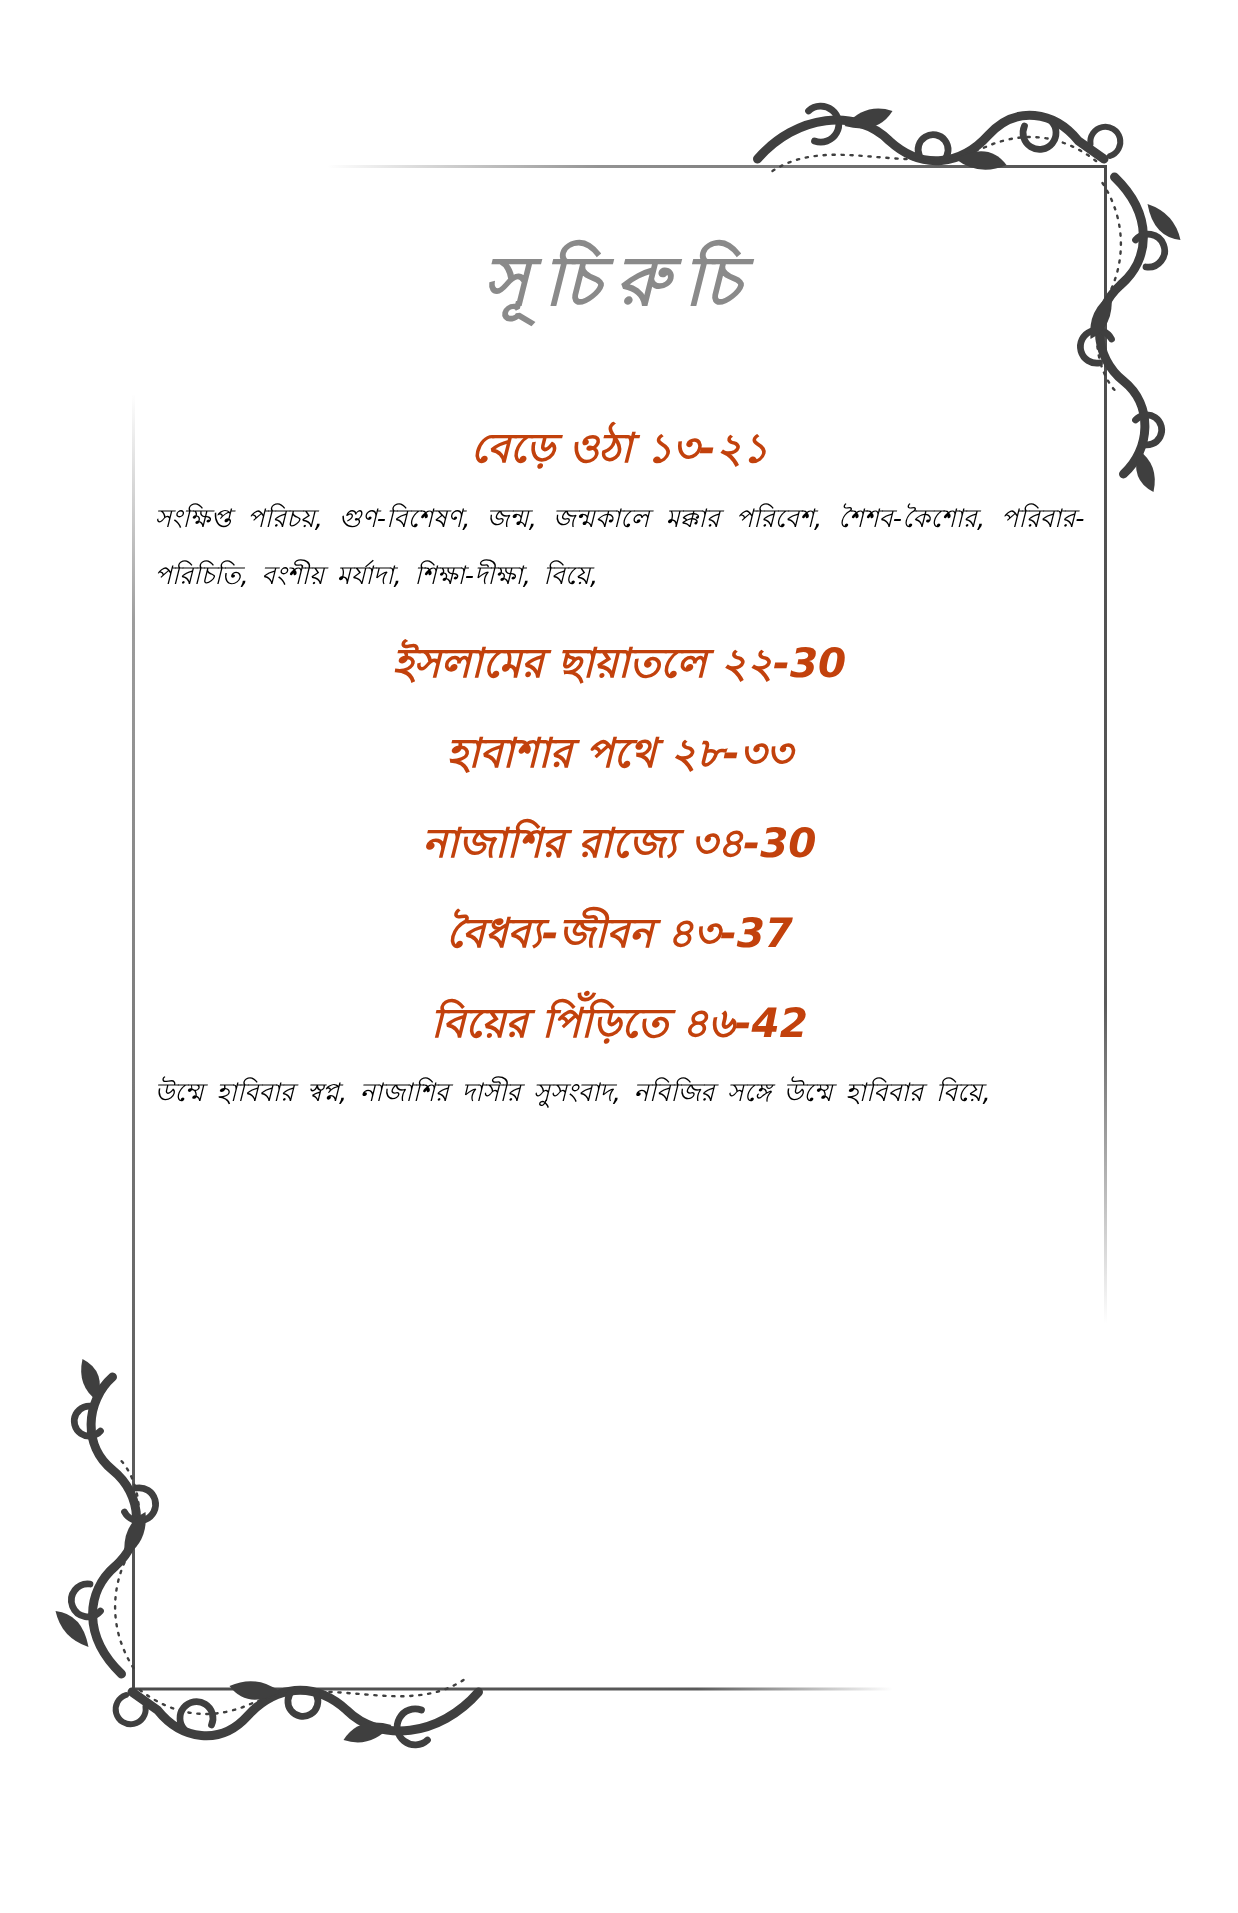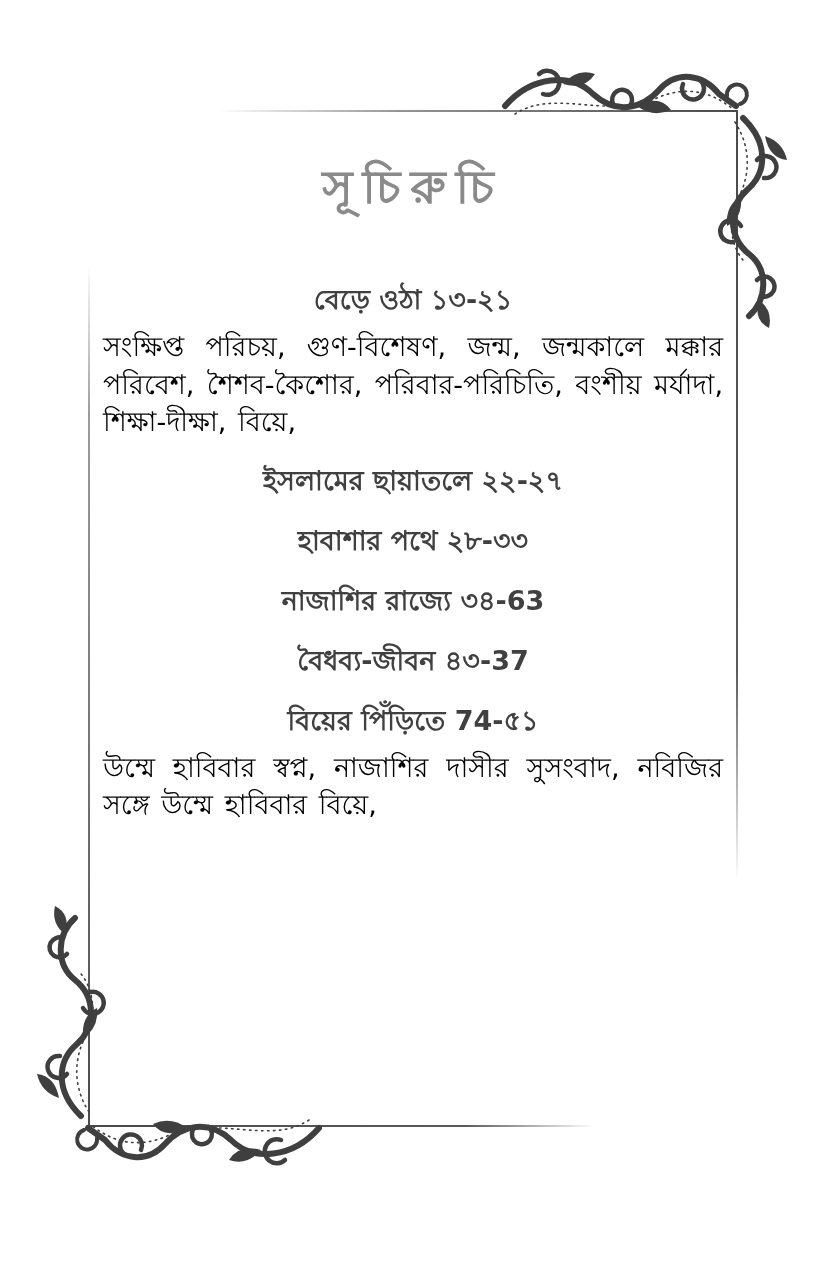--- a/index.html
+++ b/index.html
@@ -1,21 +1,21 @@
 <!DOCTYPE html>
 <html><head>
 <meta charset="utf-8">
 <style>
   html,body{margin:0;padding:0;background:#ffffff;}
   body{
     width:825px;height:1275px;position:relative;overflow:hidden;
     font-family:"DejaVu Sans","Liberation Sans",sans-serif;
     color:#000;
   }
-  .page{position:absolute;inset:0;}
+  .page{position:absolute;inset:0;font-style:italic;}
   
   .frame-line{position:absolute;pointer-events:none;}
   .frame-top{
     left:88px;top:110px;width:650px;height:2px;
     background:linear-gradient(to right, rgba(90,90,90,0) 0%, rgba(90,90,90,0) 20%,
                rgba(90,90,90,.65) 48%, #4a4a4a 100%);
   }
   .frame-right{
     left:736px;top:110px;width:2px;height:1016px;
     background:linear-gradient(to bottom, #4a4a4a 0%, #5a5a5a 55%,
@@ -40,25 +40,25 @@
   .toc-title{
     margin:12px 0 52px 0;
     text-align:center;
     font-size:46px;font-weight:bold;
     letter-spacing:10px;
     color:#8a8a8a;
   }
   .toc-section h2{
     margin:20px 0 8px 0;
     text-align:center;
-    font-size:27px;line-height:40px;font-weight:700;color:#404040;
+    font-size:27px;line-height:40px;font-weight:700;color:#c2410c;
   }
   .toc-section p{
     margin:0;
-    font-size:27px;line-height:37.5px;
+    font-size:17px;line-height:37.5px;
     text-align:justify;text-justify:inter-word;
     word-spacing:3px;
     color:#000;
   }
 </style>
 </head>
 <body>
 
 <div class="page">
 
@@ -113,34 +113,34 @@
 
   <div class="content">
     <h1 class="toc-title">সূচিরুচি</h1>
 
     <section class="toc-section">
       <h2>বেড়ে ওঠা ১৩-২১</h2>
       <p>সংক্ষিপ্ত পরিচয়, গুণ-বিশেষণ, জন্ম, জন্মকালে মক্কার পরিবেশ, শৈশব-কৈশোর, পরিবার-পরিচিতি, বংশীয় মর্যাদা, শিক্ষা-দীক্ষা, বিয়ে,</p>
     </section>
 
     <section class="toc-section">
-      <h2>ইসলামের ছায়াতলে ২২-২৭</h2>
+      <h2>ইসলামের ছায়াতলে ২২-30</h2>
     </section>
 
     <section class="toc-section">
       <h2>হাবাশার পথে ২৮-৩৩</h2>
     </section>
 
     <section class="toc-section">
-      <h2>নাজাশির রাজ্যে ৩৪-63</h2>
+      <h2>নাজাশির রাজ্যে ৩৪-30</h2>
     </section>
 
     <section class="toc-section">
       <h2>বৈধব্য-জীবন ৪৩-37</h2>
     </section>
 
     <section class="toc-section">
-      <h2>বিয়ের পিঁড়িতে 74-৫১</h2>
+      <h2>বিয়ের পিঁড়িতে ৪৬-42</h2>
       <p>উম্মে হাবিবার স্বপ্ন, নাজাশির দাসীর সুসংবাদ, নবিজির সঙ্গে উম্মে হাবিবার বিয়ে,</p>
     </section>
   </div>
 
 </div>
 
 </body></html>

